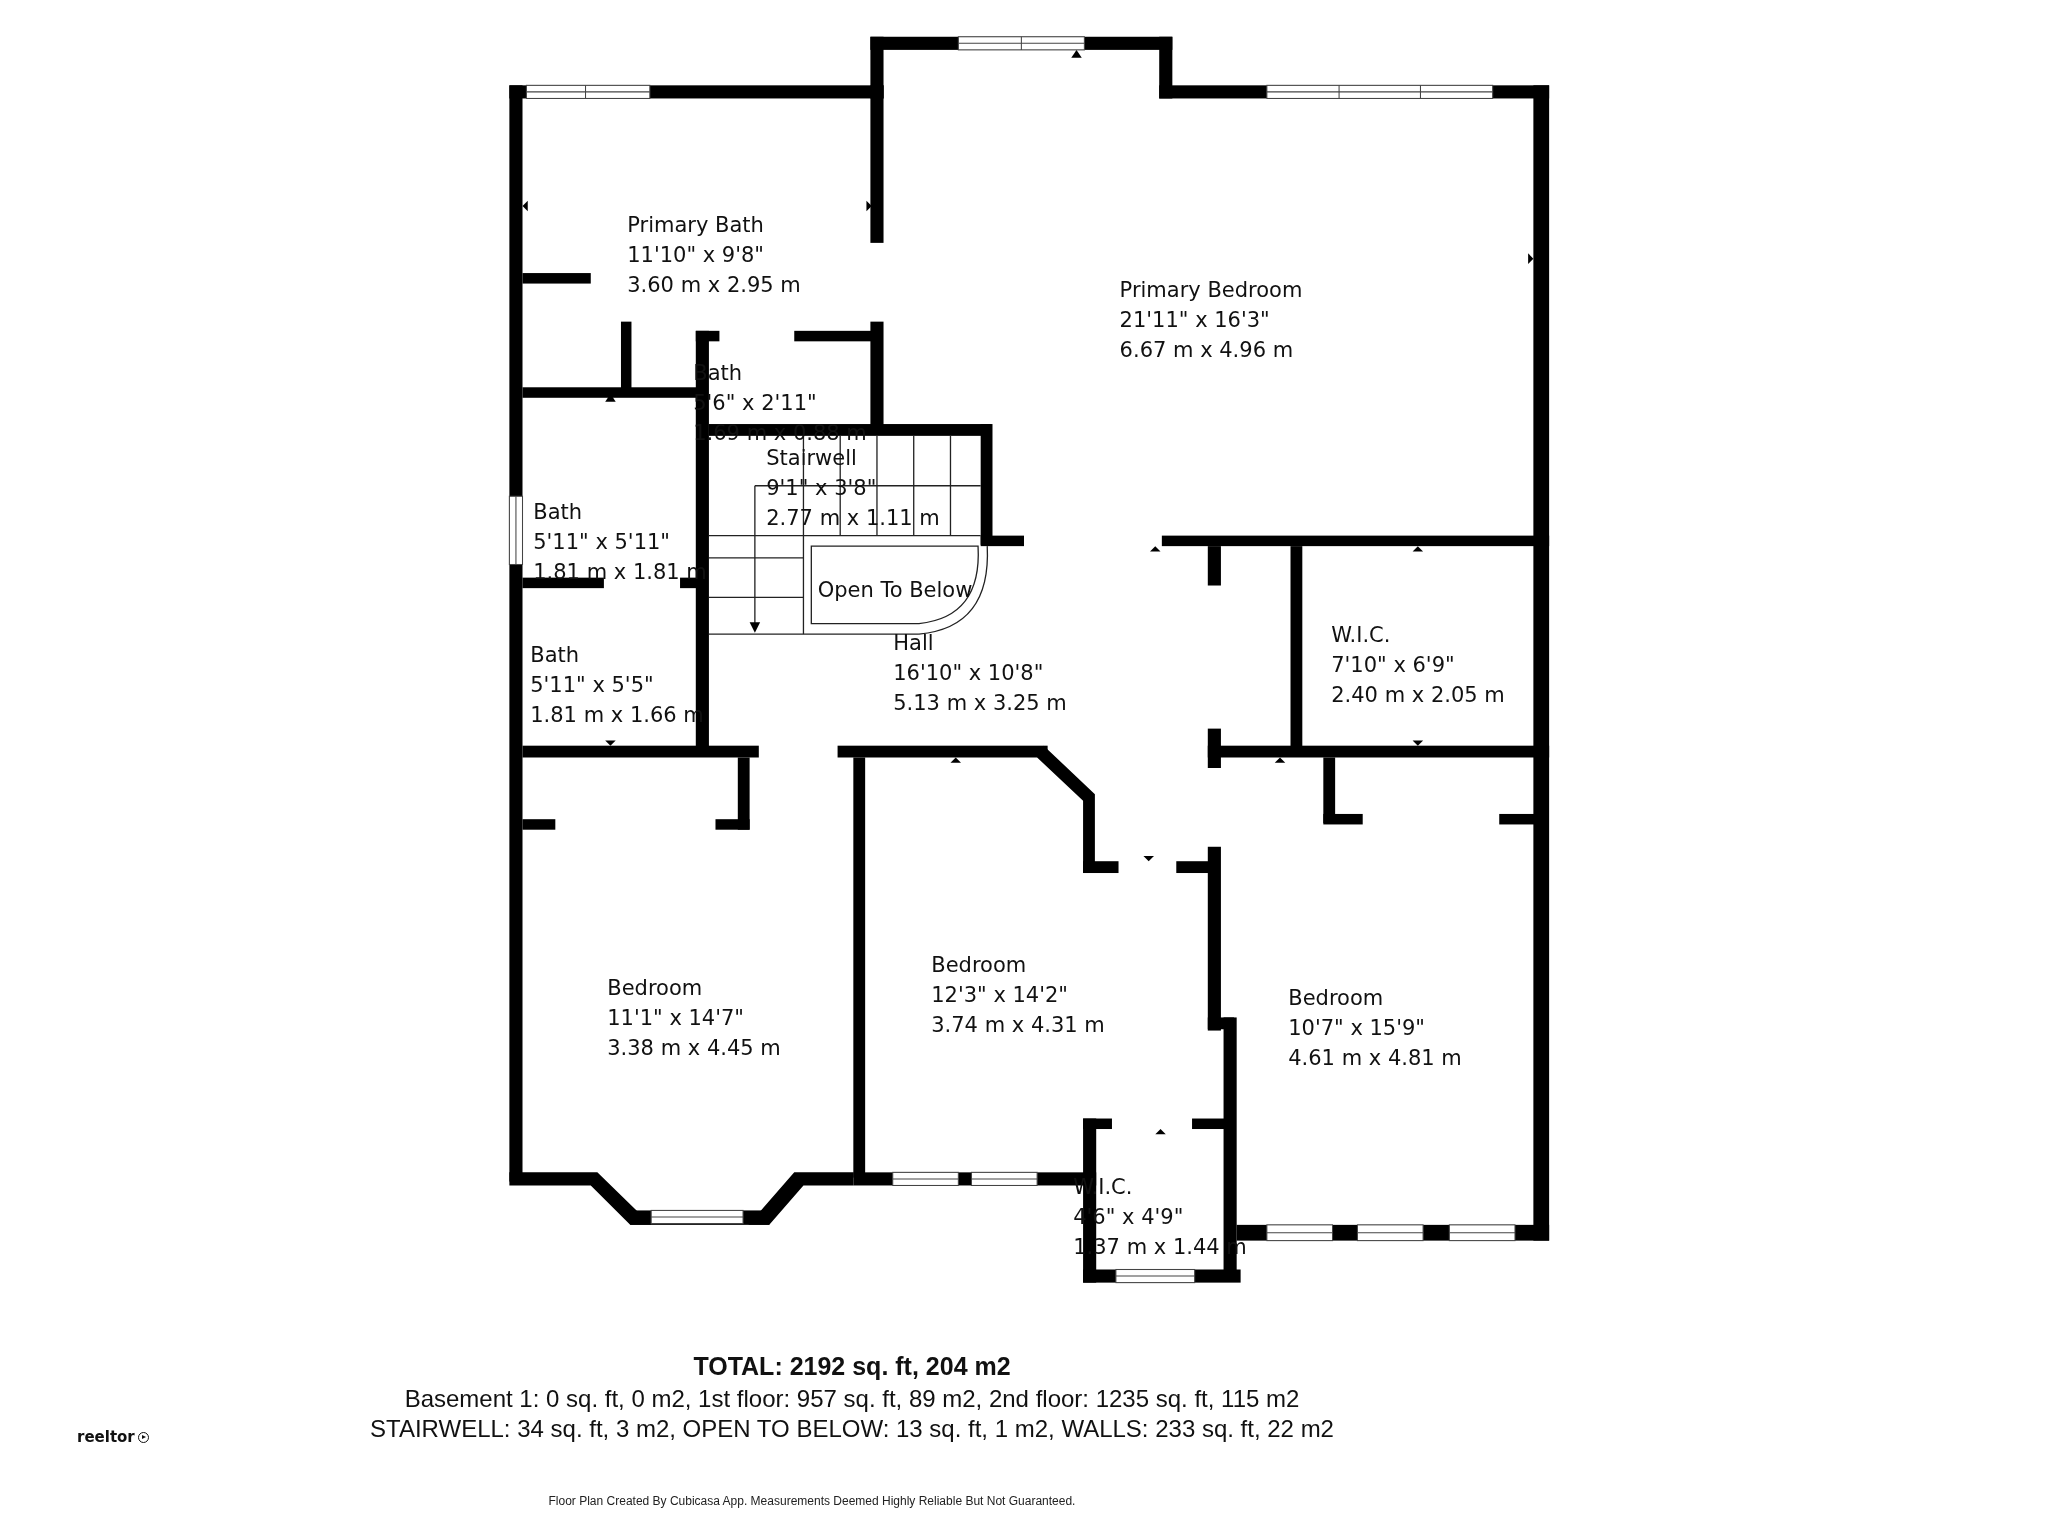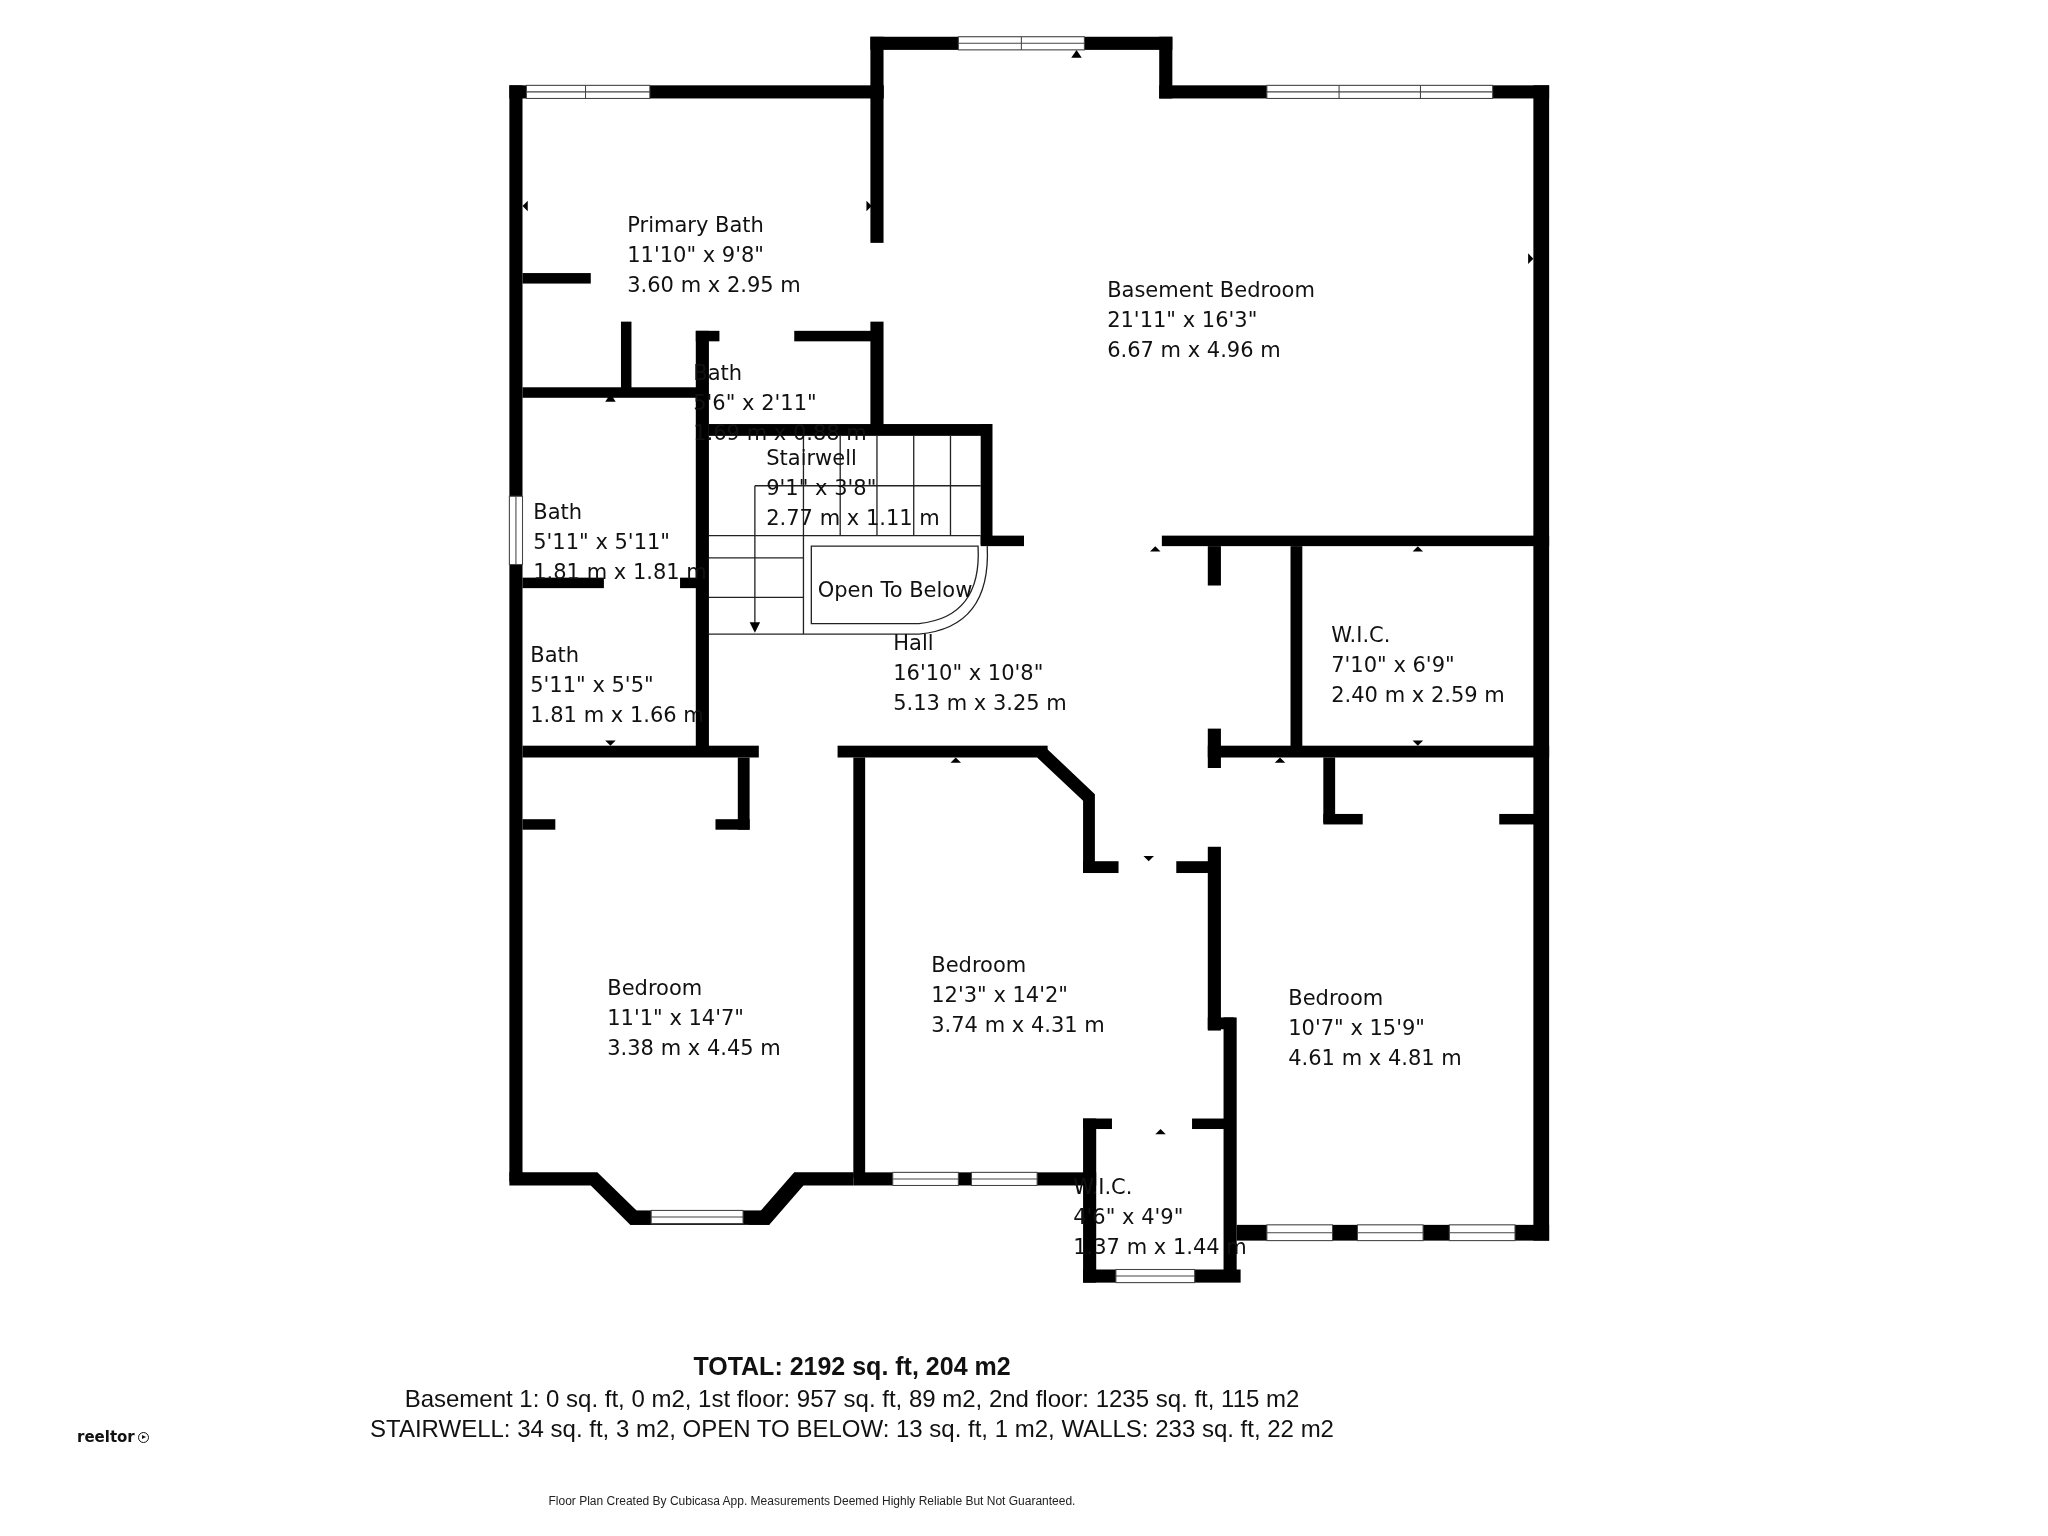--- a/index.html
+++ b/index.html
@@ -158,21 +158,21 @@
     <polygon class="marker" points="975,577 971,581 979,581"></polygon>
   </g>
 </svg>
 
 <div class="room-label" style="left:714px; top:210px;">
   <div>Primary Bath</div>
   <div>11'10" x 9'8"</div>
   <div>3.60 m x 2.95 m</div>
 </div>
 <div class="room-label" style="left:1211px; top:275px;">
-  <div>Basement Bedroom</div>
+  <div>Primary Bedroom</div>
   <div>21'11" x 16'3"</div>
   <div>6.67 m x 4.96 m</div>
 </div>
 <div class="room-label" style="left:780px; top:358px;">
   <div>Bath</div>
   <div>5'6" x 2'11"</div>
   <div>1.69 m x 0.88 m</div>
 </div>
 <div class="room-label" style="left:853px; top:443px;">
   <div>Stairwell</div>
@@ -193,21 +193,21 @@
   <div>1.81 m x 1.66 m</div>
 </div>
 <div class="room-label" style="left:980px; top:628px;">
   <div>Hall</div>
   <div>16'10" x 10'8"</div>
   <div>5.13 m x 3.25 m</div>
 </div>
 <div class="room-label" style="left:1418px; top:620px;">
   <div>W.I.C.</div>
   <div>7'10" x 6'9"</div>
-  <div>2.40 m x 2.59 m</div>
+  <div>2.40 m x 2.05 m</div>
 </div>
 <div class="room-label" style="left:694px; top:973px;">
   <div>Bedroom</div>
   <div>11'1" x 14'7"</div>
   <div>3.38 m x 4.45 m</div>
 </div>
 <div class="room-label" style="left:1018px; top:950px;">
   <div>Bedroom</div>
   <div>12'3" x 14'2"</div>
   <div>3.74 m x 4.31 m</div>

